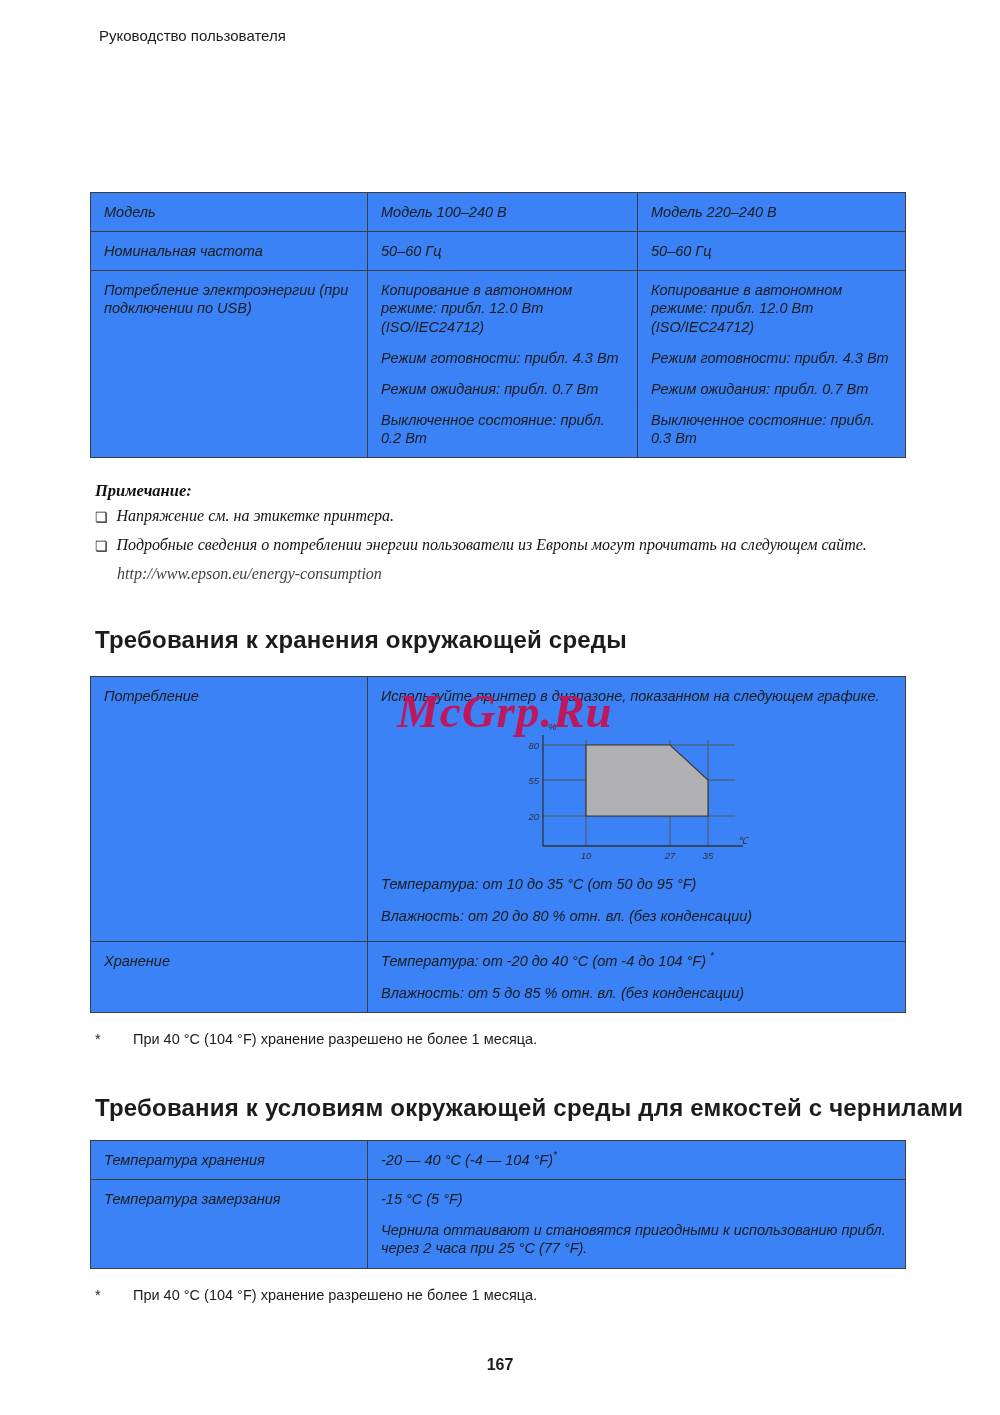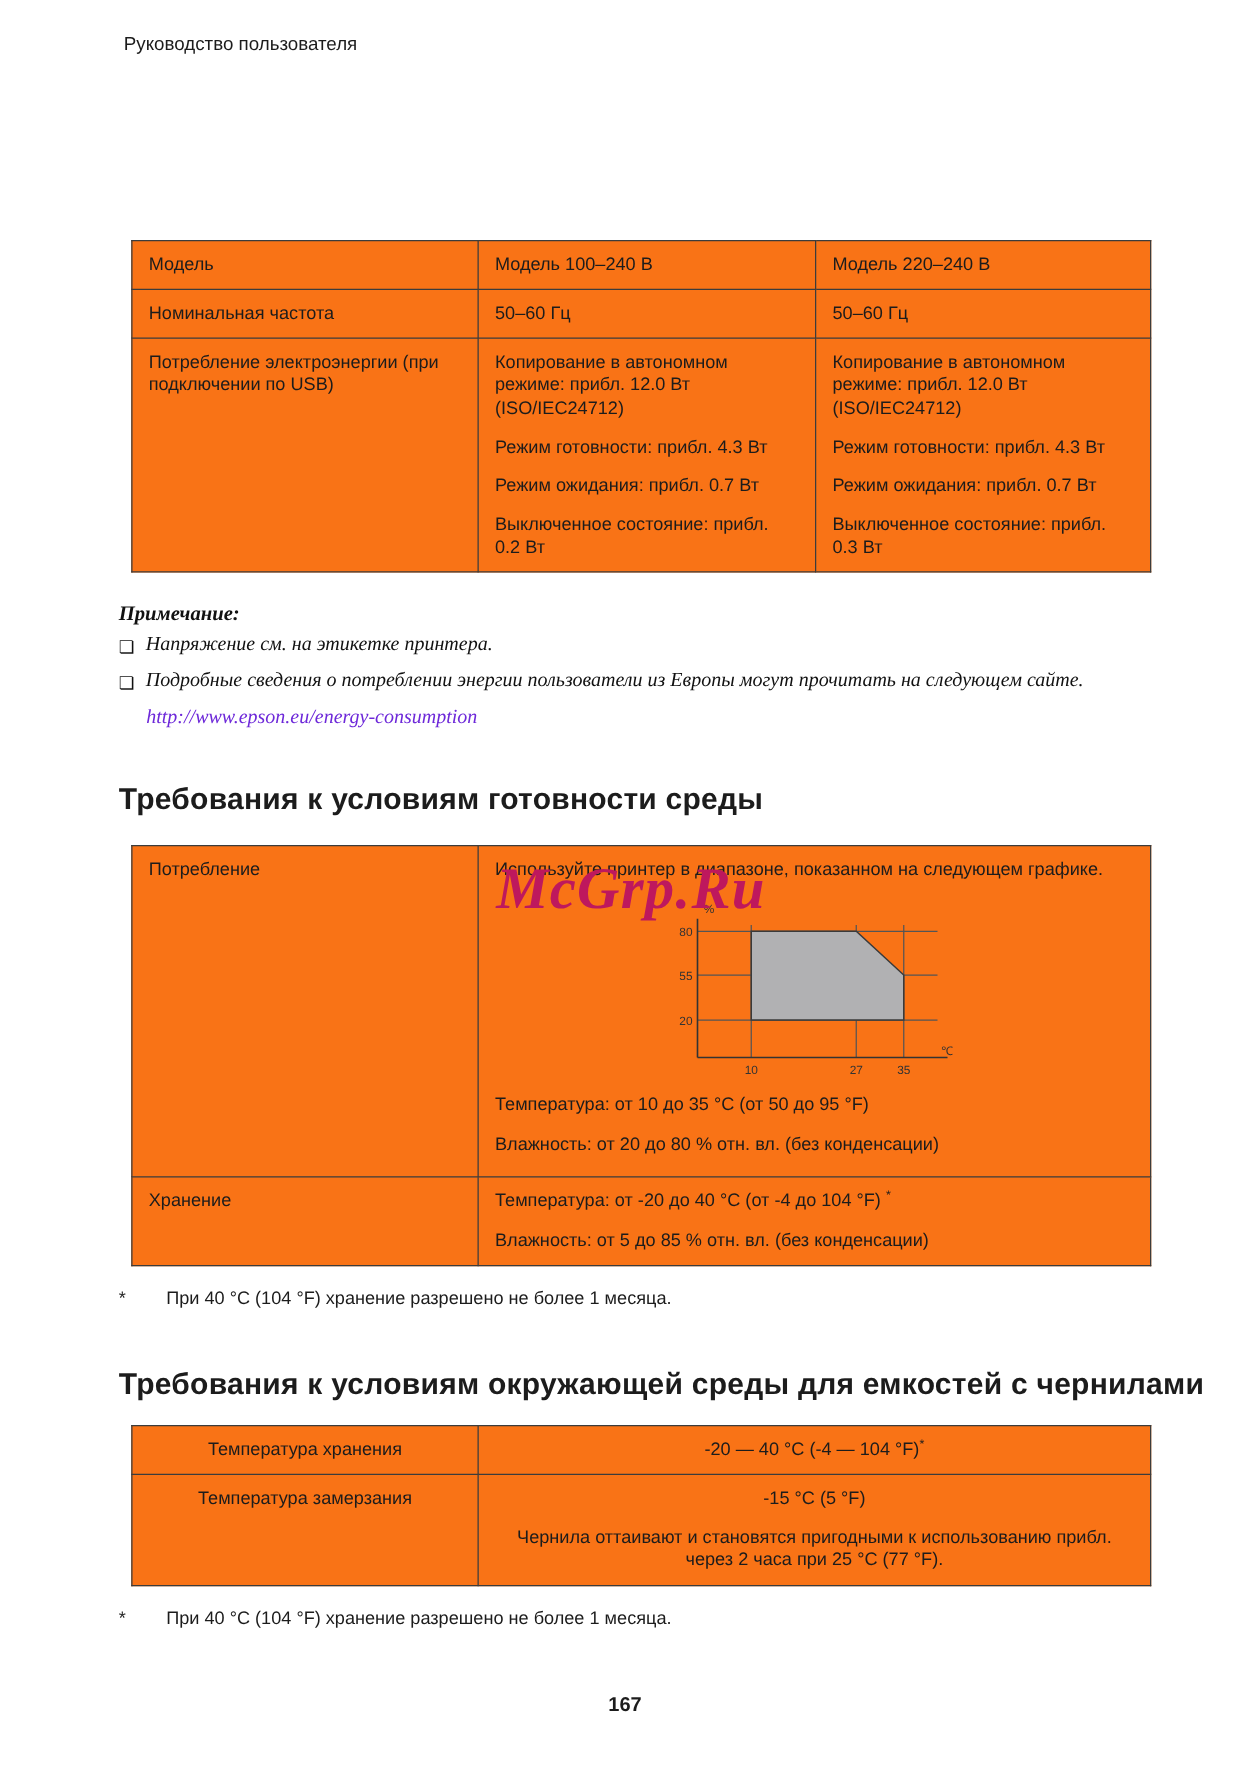--- a/index.html
+++ b/index.html
@@ -13,54 +13,54 @@
     color: #1c1c1c;
     overflow: hidden;
   }
   .hdr-left { position:absolute; left:99px; top:27px; font-size:15px; }
   .hdr-center { position:absolute; left:0; right:0; top:68px; text-align:center; font-weight:bold; font-size:15px; }
   .h1 { position:absolute; left:95px; font-weight:bold; letter-spacing:0.2px; }
   .h1-electrical { top:143px; font-size:26px; }
   .h1-env { top:626px; font-size:24px; }
   .h1-ink { top:1094px; font-size:24px; }
 
-  table.spec { position:absolute; left:105px; border-collapse:collapse; table-layout:fixed; width:815px; background:#f97316; }
+  table.spec { position:absolute; left:90px; border-collapse:collapse; table-layout:fixed; width:815px; background:#3b82f6;font-style:italic; }
   table.spec td { border:1px solid #3c3c3c; vertical-align:top; padding:10px 13px; font-size:14.5px; line-height:1.25; }
   .t-electrical { top:192px; }
   .t-electrical .c0 { width:277px; }
   .t-electrical .c1 { width:270px; }
   .t-electrical .c2 { width:268px; }
   .t-electrical tr.r-small td { height:37px; }
   td p.para { margin:0 0 13px 0; }
   td p.para:last-child { margin-bottom:0; }
 
   .note { position:absolute; left:95px; top:481px; width:820px; font-family:"Liberation Serif", serif; font-style:italic; font-size:16px; color:#111; }
   .note-title { font-weight:bold; font-size:16.5px; margin-bottom:6px; }
   .note-bullet { display:flex; margin-bottom:11px; align-items:flex-start; }
   .note-bullet .glyph { font-style:normal; font-size:14px; margin-right:9px; position:relative; top:2px; }
   .note-link { margin-left:22px; margin-top:2px; }
-  .note-link a { color:#6d28d9; text-decoration:none; font-style:italic; }
+  .note-link a { color:#404040; text-decoration:none; font-style:italic; }
 
   .t-env { top:676px; }
   .t-env .c0 { width:277px; }
   .t-env .c1 { width:538px; }
   .t-env td.op-cell { height:265px; }
   .t-env td.st-cell { height:64px; }
   .env-line { margin:0 0 14px 0; }
   .env-line:last-child { margin-bottom:0; }
 
   .chart-wrap { margin:10px 0 12px 145px; width:228px; height:144px; }
   .chart-wrap svg { display:block; }
 
   .footnote { position:absolute; left:95px; width:820px; font-size:14.5px; }
   .fn-1 { top:1031px; }
   .fn-2 { top:1287px; }
   .footnote .fn-marker { display:inline-block; width:38px; }
 
-  .t-ink { top:1140px;text-align:center; }
+  .t-ink { top:1140px; }
   .t-ink .c0 { width:277px; }
   .t-ink .c1 { width:538px; }
   .t-ink tr.r-small td { height:38px; }
 
   sup.star { font-size:10px; vertical-align:super; line-height:0; }
 
   .page-number { position:absolute; left:0; right:0; top:1356px; text-align:center; font-weight:bold; font-size:16px; }
 
   .watermark {
     position:absolute; left:397px; top:684px;
@@ -118,21 +118,21 @@
     </div>
     <div class="note-bullet">
       <span class="glyph">❏</span>
       <span>Подробные сведения о потреблении энергии пользователи из Европы могут прочитать на следующем сайте.</span>
     </div>
     <div class="note-link">
       <a href="#">http://www.epson.eu/energy-consumption</a>
     </div>
   </div>
 
-  <h1 class="h1 h1-env">Требования к условиям готовности среды</h1>
+  <h1 class="h1 h1-env">Требования к хранения окружающей среды</h1>
 
   <table class="spec t-env">
     <tbody>
         <tr>
       <td class="c0 op-cell">Потребление</td>
       <td class="c1">
         <p class="env-line">Используйте принтер в диапазоне, показанном на следующем графике.</p>
         <div class="chart-wrap">
           <svg width="228" height="144" viewBox="0 0 228 144" xmlns="http://www.w3.org/2000/svg">
 

